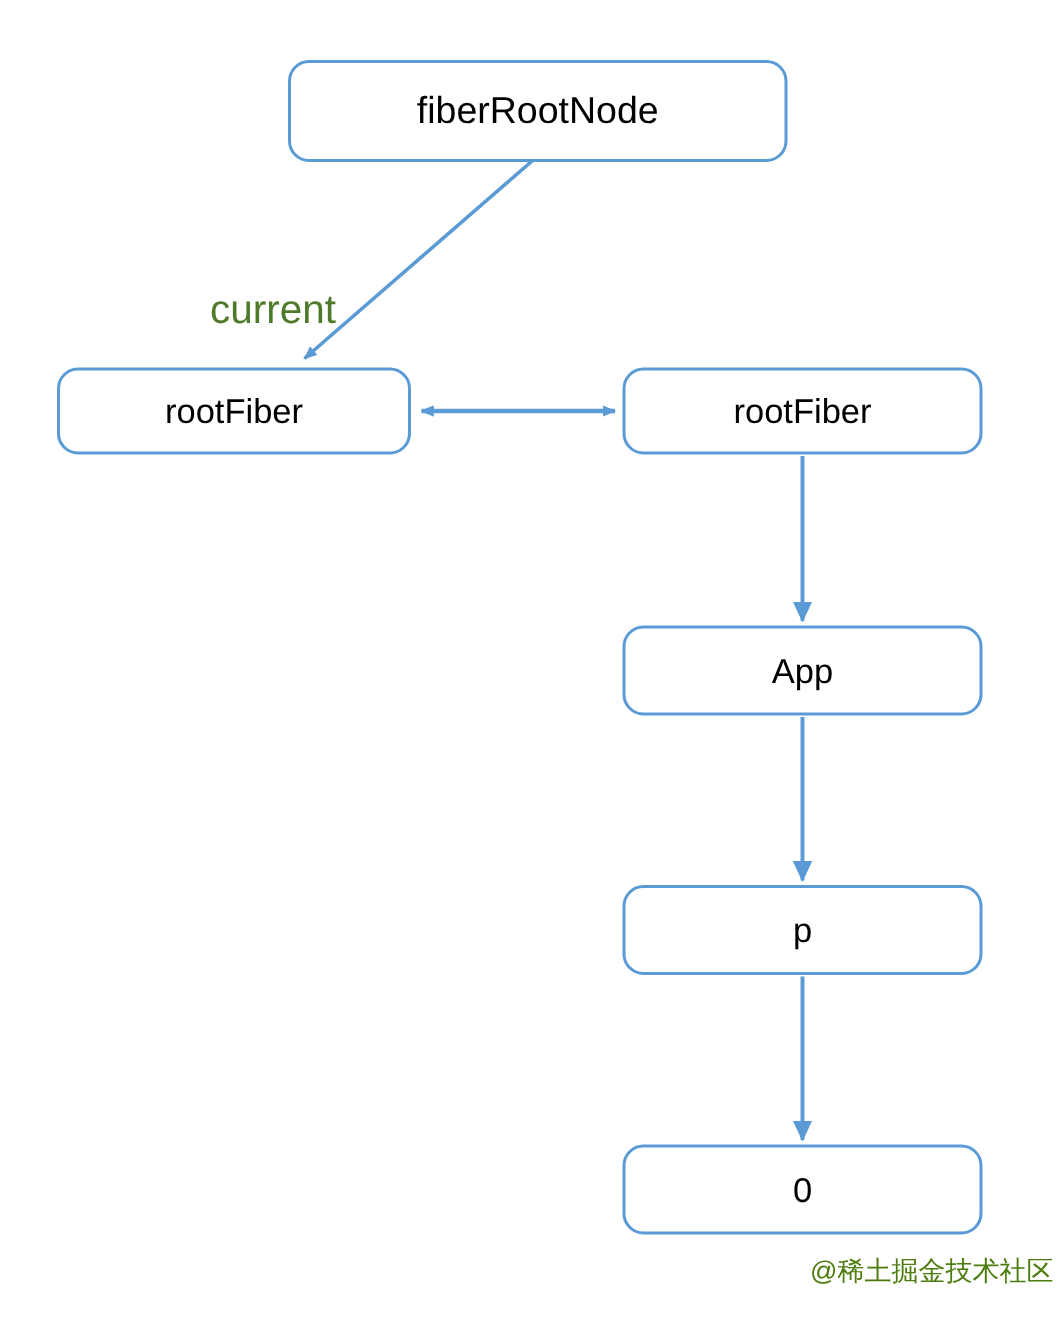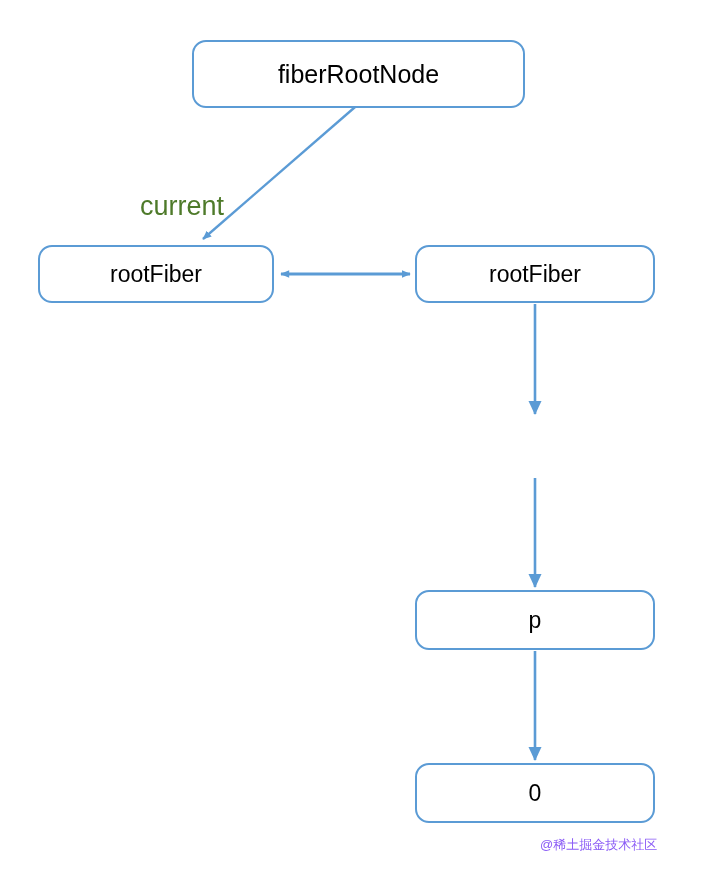--- a/index.html
+++ b/index.html
@@ -44,23 +44,23 @@
   .edge-label {
     position: absolute;
     color: #4E7A2A;
     font-family: "Liberation Sans", sans-serif;
     font-size: 27px;
     line-height: 1;
     white-space: nowrap;
   }
   .watermark {
     position: absolute;
-    color: #8b5cf6;
+    color: #4d7c0f;
     font-family: "Liberation Sans", "DejaVu Sans", sans-serif;
-    font-size: 13px;
+    font-size: 18px;
     line-height: 1;
     white-space: nowrap;
   }
 </style>
 </head>
 <body>
 
 <div id="canvas">
 
   <svg id="edges" viewBox="0 0 706 879" width="706" height="879" xmlns="http://www.w3.org/2000/svg">
@@ -92,20 +92,23 @@
   </div>
 
   <div class="node" style="left:38px; top:245px; width:236px; height:58px;">
     <span>rootFiber</span>
   </div>
 
   <div class="node" style="left:415px; top:245px; width:240px; height:58px;">
     <span>rootFiber</span>
   </div>
 
+  <div class="node" style="left:415px; top:417px; width:240px; height:60px;">
+    <span>App</span>
+  </div>
 
   <div class="node" style="left:415px; top:590px; width:240px; height:60px;">
     <span>p</span>
   </div>
 
   <div class="node" style="left:415px; top:763px; width:240px; height:60px;">
     <span>0</span>
   </div>
 
   <div class="edge-label" style="left:140px; top:158px;margin-top:35px;">current</div>

